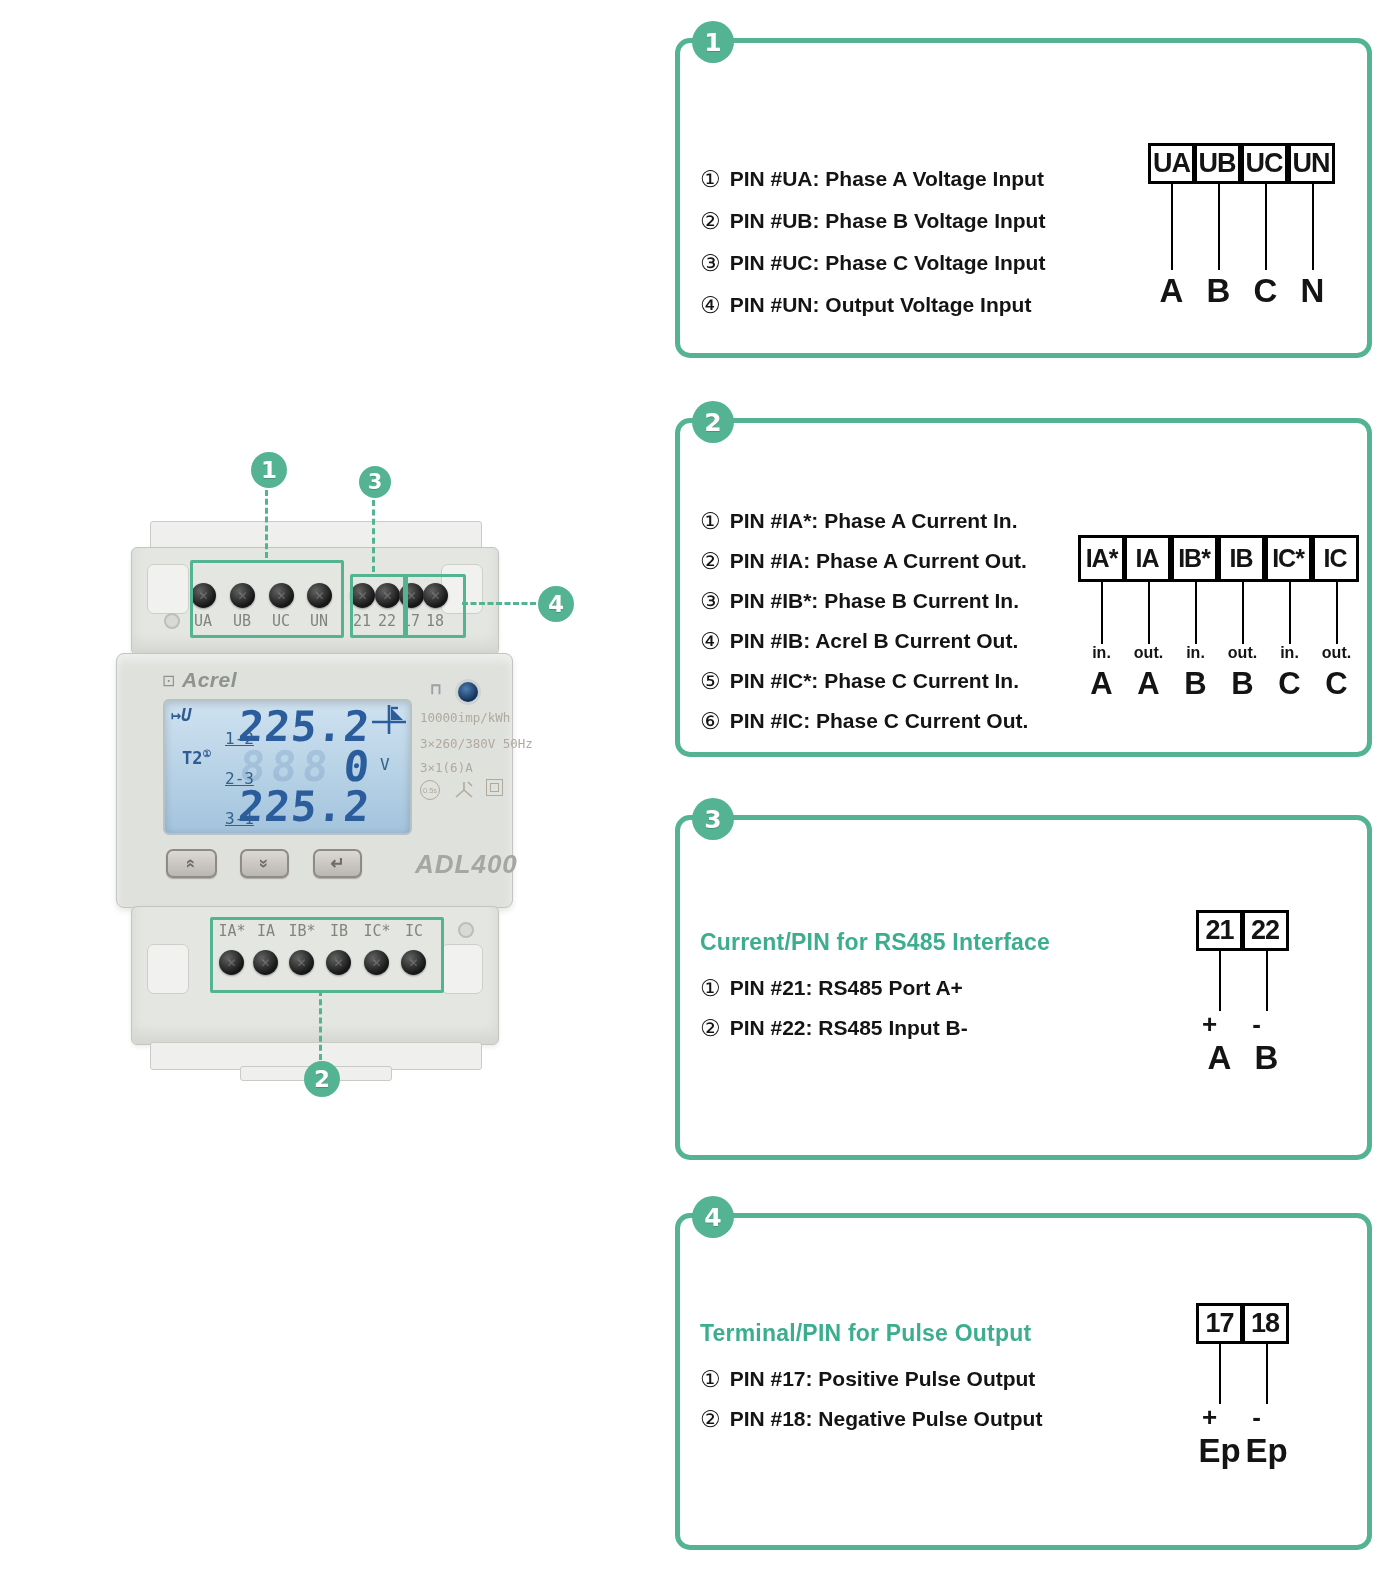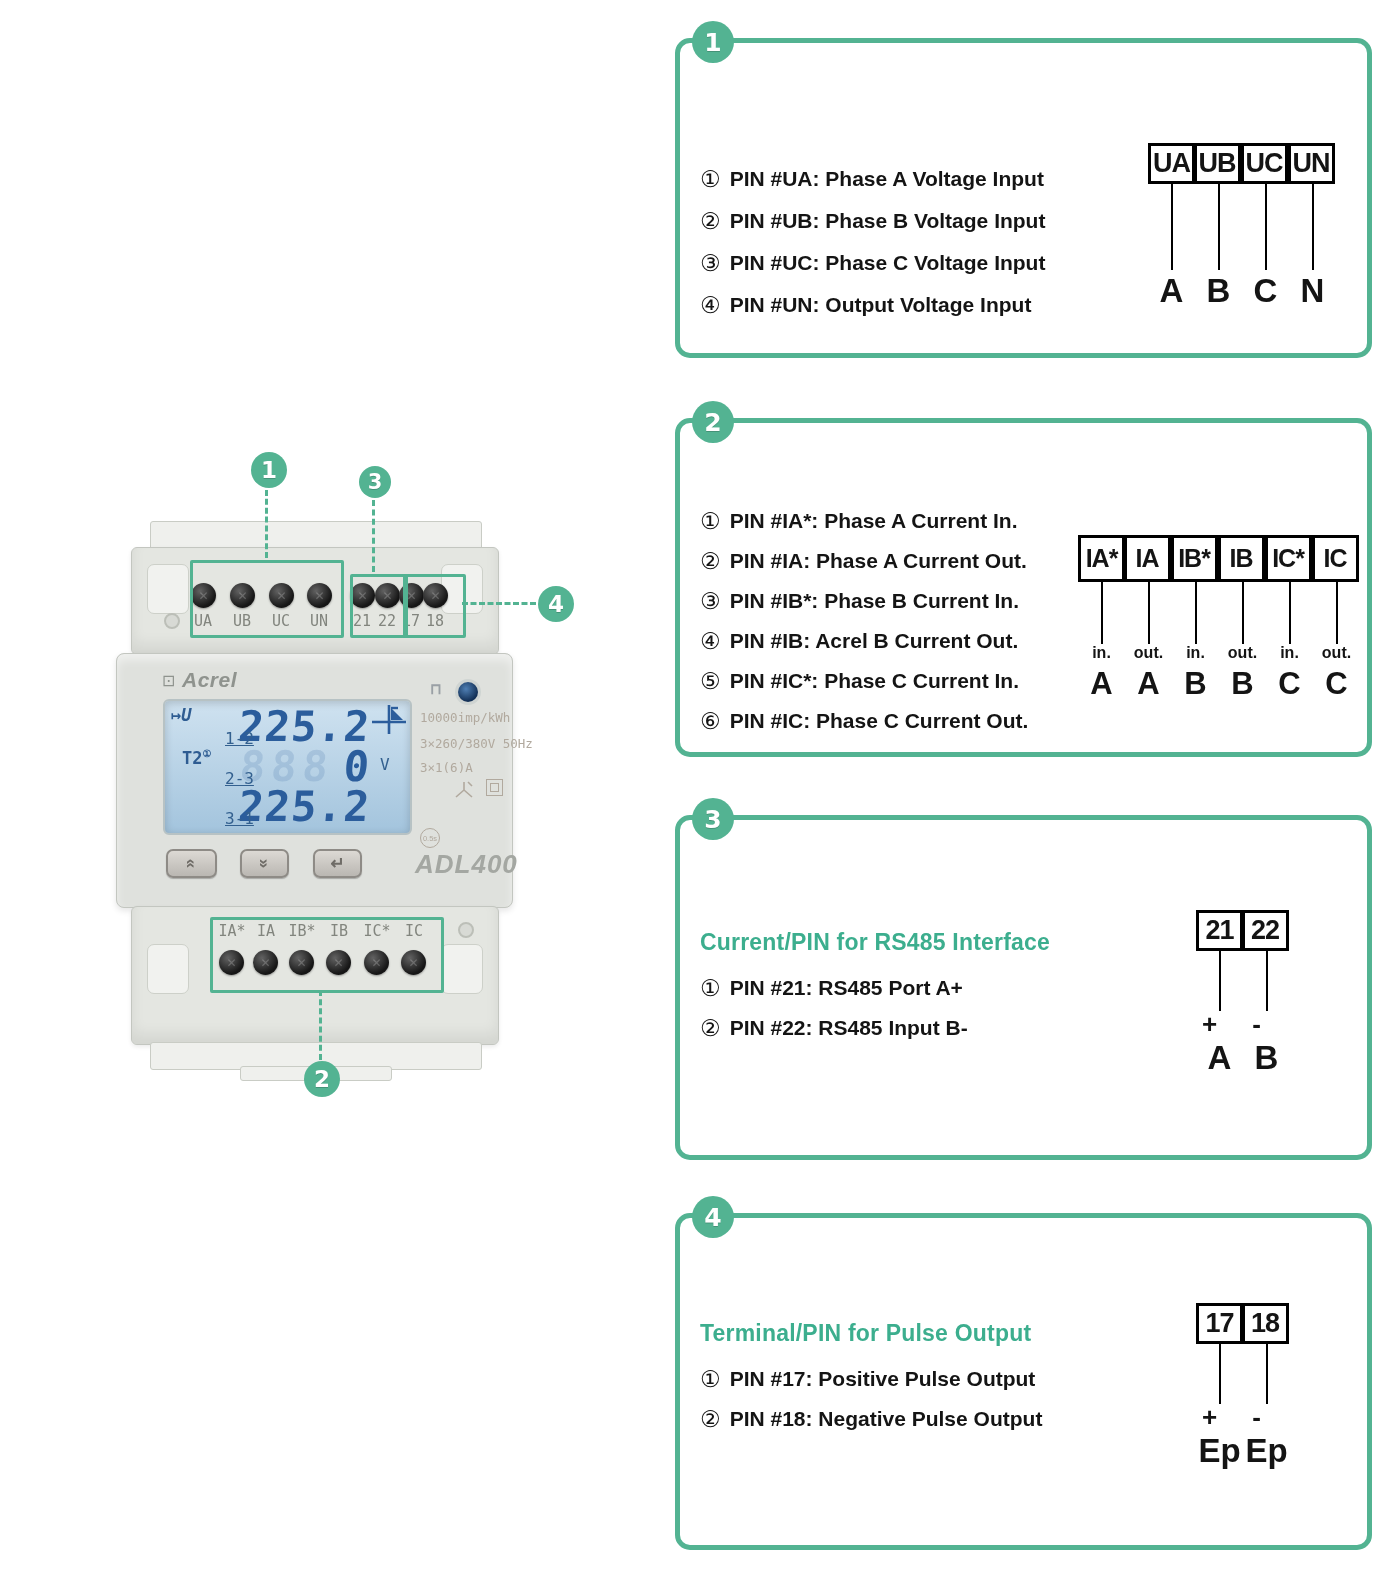--- a/index.html
+++ b/index.html
@@ -46,21 +46,21 @@
        width:170px;text-align:right;}
   .seg-ghost{position:absolute;font-family:"DejaVu Sans Mono",monospace;font-weight:bold;font-size:42px;
        line-height:1;color:rgba(43,93,156,.16);transform:skewX(-5deg);letter-spacing:6px;}
   .lcd-sm{position:absolute;color:#33608f;font-size:16px;font-family:"DejaVu Sans Mono",monospace;text-decoration:underline;}
   .lcd-md{position:absolute;color:#2e5c92;font-size:17px;font-family:"DejaVu Sans Mono",monospace;font-weight:bold;}
   .lcd-unit{position:absolute;color:#33608f;font-size:16px;font-family:"DejaVu Sans Mono",monospace;}
 
   .ratings{position:absolute;color:var(--faint);font-size:12.5px;line-height:24px;
            font-family:"DejaVu Sans Mono",monospace;white-space:nowrap;}
   .clsmark{position:absolute;width:18px;height:18px;border:1.5px solid var(--faint);border-radius:50%;
-           color:var(--faint);font-size:7.5px;display:flex;align-items:center;justify-content:center;margin-top:48px;}
+           color:var(--faint);font-size:7.5px;display:flex;align-items:center;justify-content:center;}
   .dsq{position:absolute;width:15px;height:15px;border:1.5px solid var(--faint);}
   .dsq::after{content:"";position:absolute;left:3px;top:3px;width:7px;height:7px;border:1.5px solid var(--faint);}
   .pulseglyph{position:absolute;color:#9aa0a5;font-size:15px;font-weight:bold;}
   .led{position:absolute;width:20px;height:20px;border-radius:50%;
        background:radial-gradient(circle at 40% 35%, #4f7fb4, #122f55 70%);
        box-shadow:0 0 0 3px #cfd4d2, 0 1px 2px rgba(0,0,0,.3);}
 
   .mbtn{position:absolute;height:25px;border:2px solid #8e8b86;border-radius:7px;
         background:linear-gradient(#dcd9d4,#bab7b2);display:flex;align-items:center;justify-content:center;
         box-shadow:0 1px 1px rgba(0,0,0,.25);cursor:pointer;}

